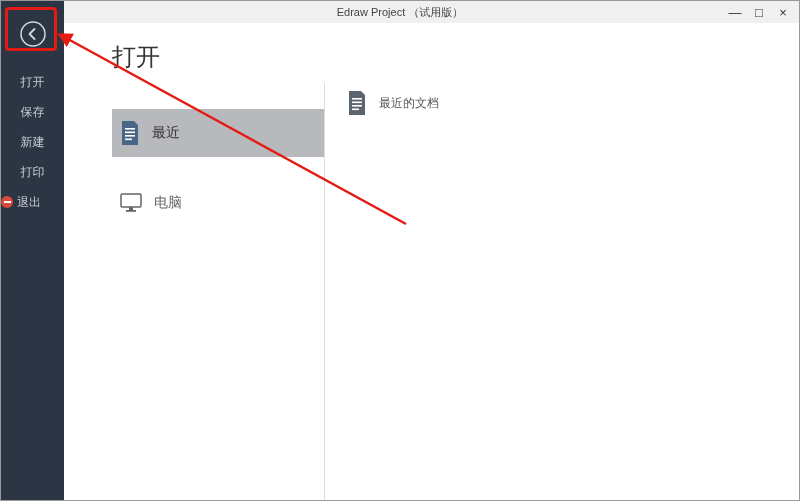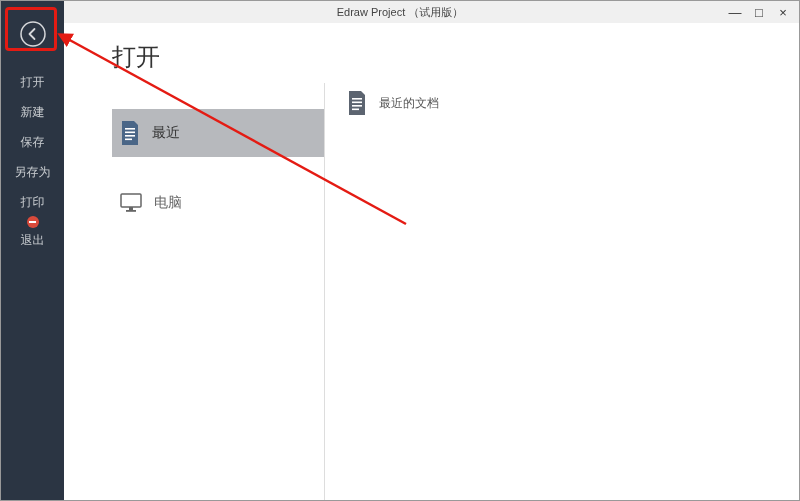--- a/index.html
+++ b/index.html
@@ -82,23 +82,22 @@
       display: flex;
       align-items: center;
       justify-content: center;
       font-size: 12px;
       color: #c8ccd0;
       cursor: pointer;
     }
     .exit-item {
       display: flex;
       align-items: center;
-      justify-content: center;
+      justify-content: flex-start;
       gap: 4px;
-      flex-direction: column;
     }
     .exit-icon {
       width: 12px;
       height: 12px;
       background: #d94a3b;
       border-radius: 50%;
       display: inline-flex;
       align-items: center;
       justify-content: center;
       flex-shrink: 0;
@@ -220,27 +219,24 @@
   <div class="back-button">
     <svg viewBox="0 0 26 26">
       <circle cx="13" cy="13" r="12" fill="none" stroke="#d6d8db" stroke-width="1.5"></circle>
       <path d="M 14.5 8 L 9.5 13 L 14.5 18" fill="none" stroke="#d6d8db" stroke-width="1.8" stroke-linecap="round" stroke-linejoin="round"></path>
     </svg>
   </div>
   <div class="sidebar-item">
     <span>打开</span>
   </div>
   <div class="sidebar-item">
+    <span>保存</span>
+  </div>
+  <div class="sidebar-item">
     <span>新建</span>
-  </div>
-  <div class="sidebar-item">
-    <span>保存</span>
-  </div>
-  <div class="sidebar-item">
-    <span>另存为</span>
   </div>
   <div class="sidebar-item">
     <span>打印</span>
   </div>
   <div class="sidebar-item exit-item">
     <span class="exit-icon"></span>
     <span>退出</span>
   </div>
 </div>
 

